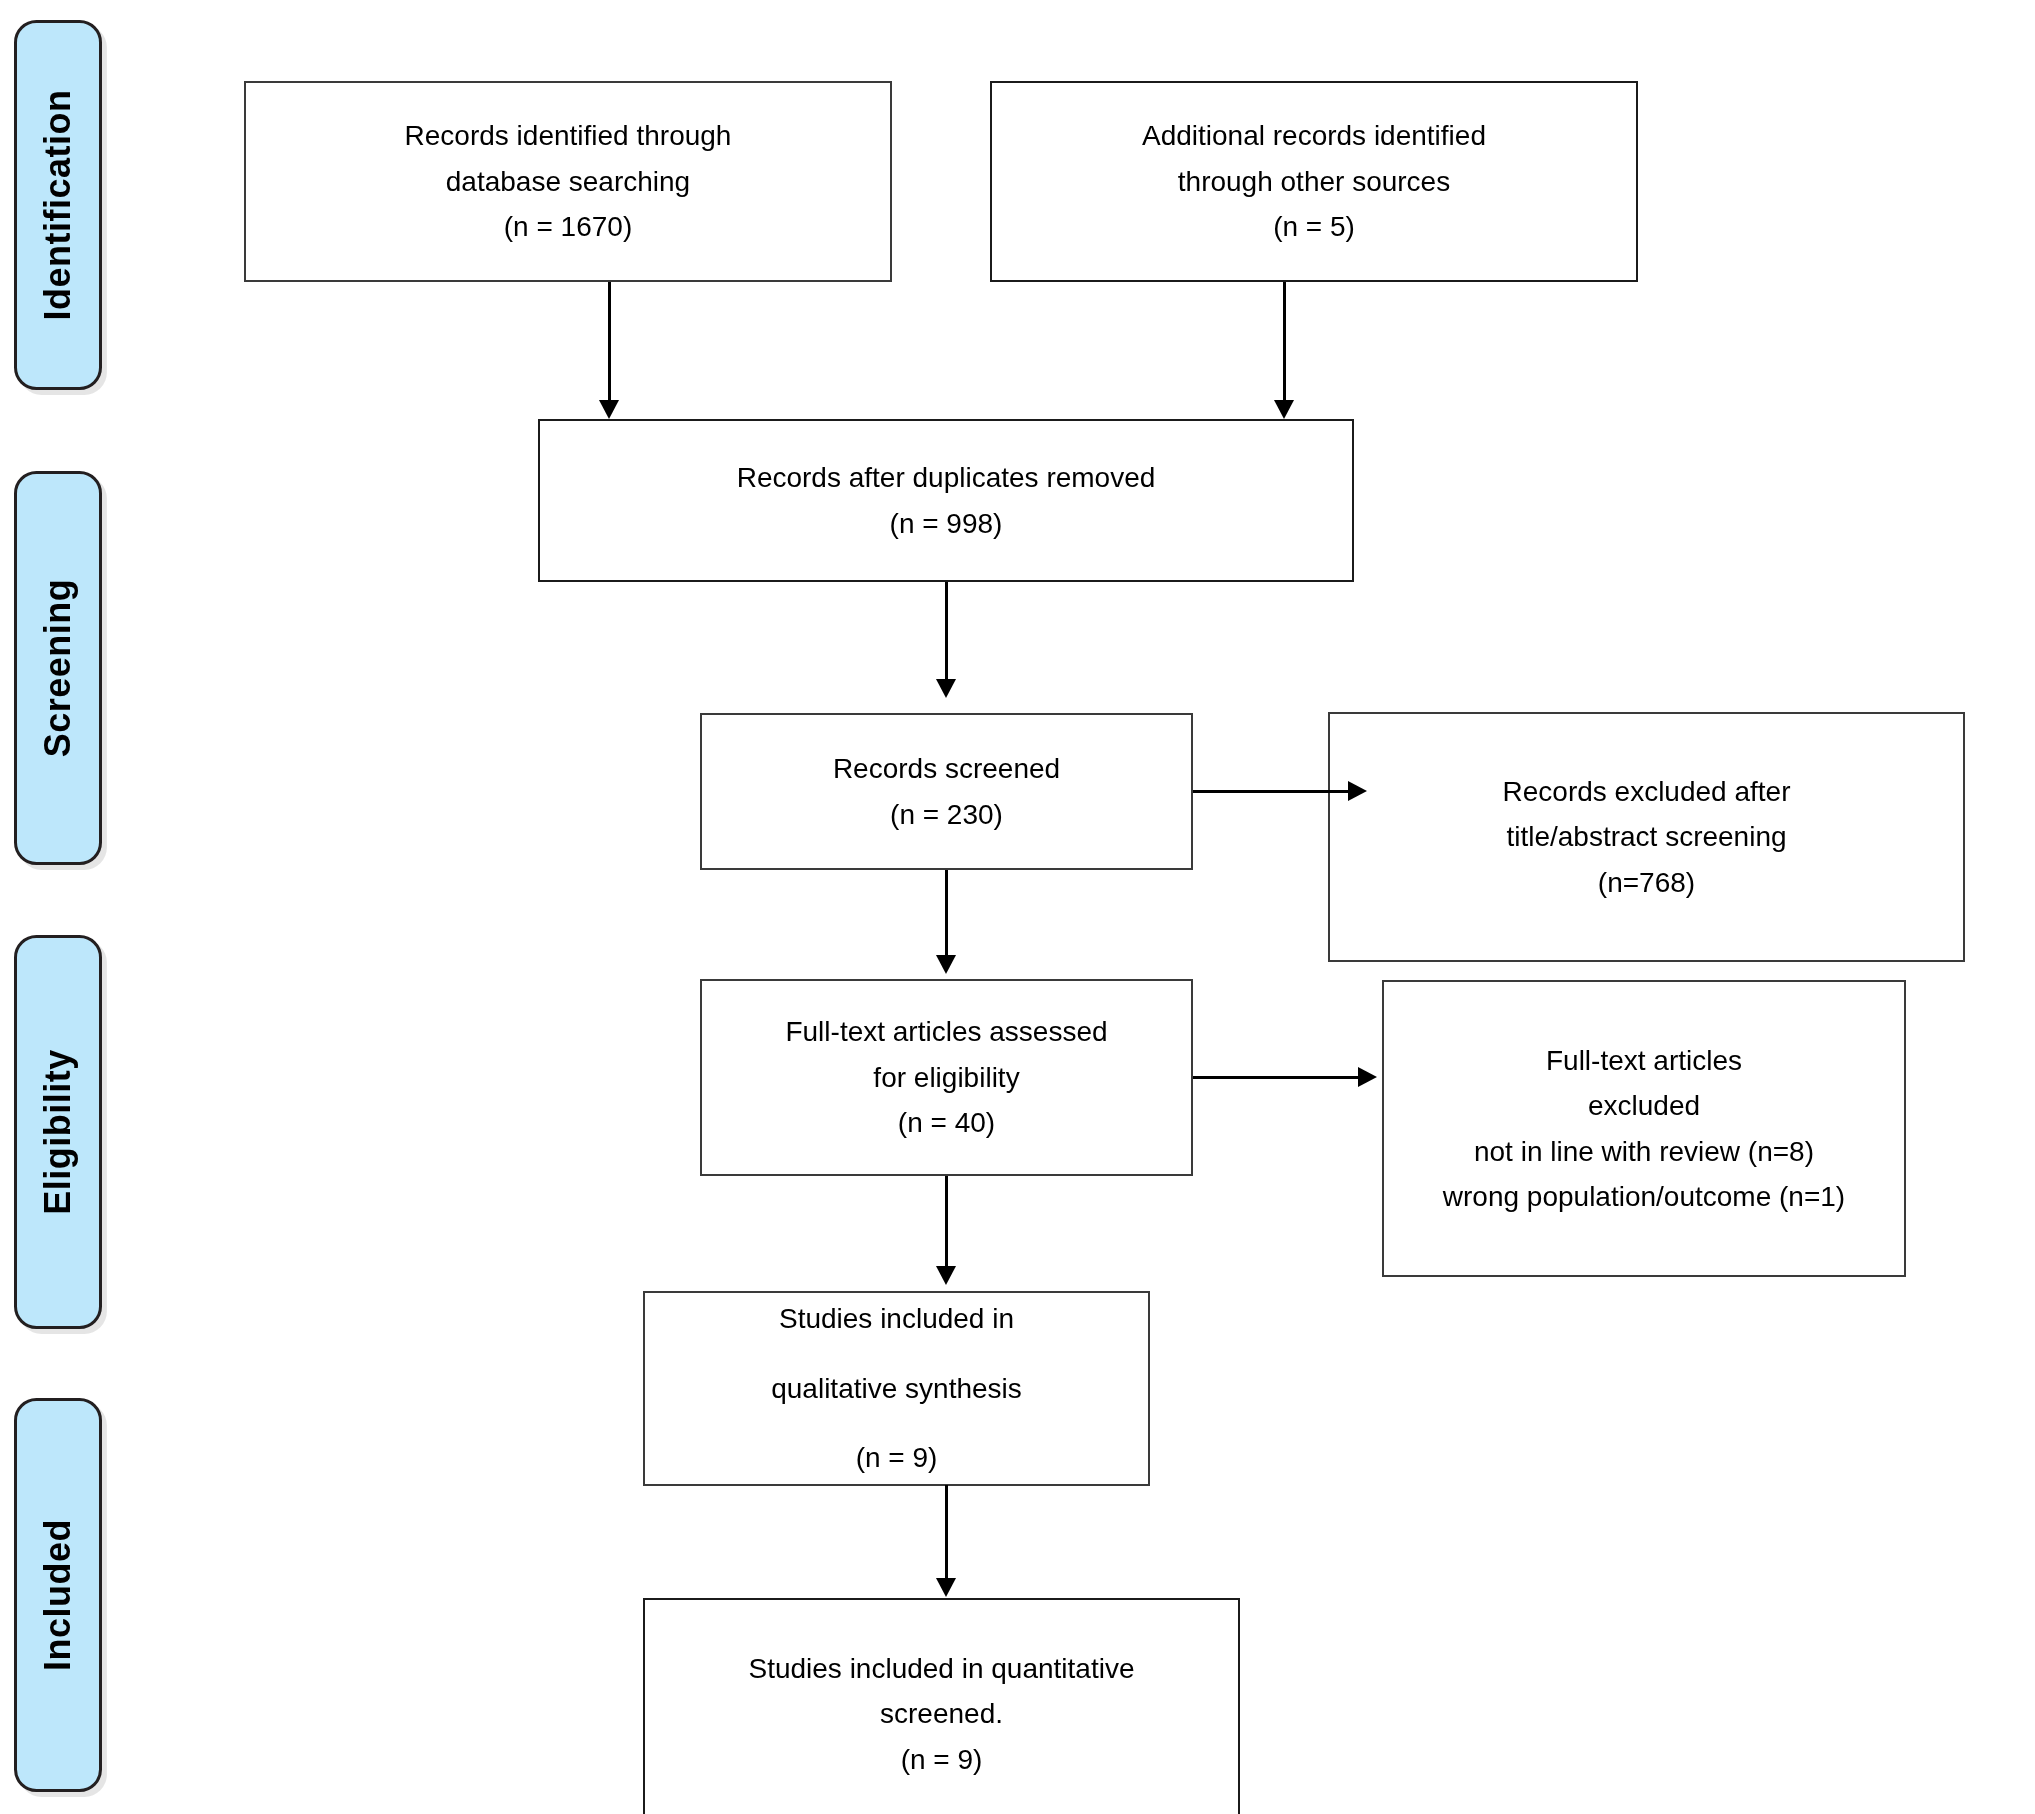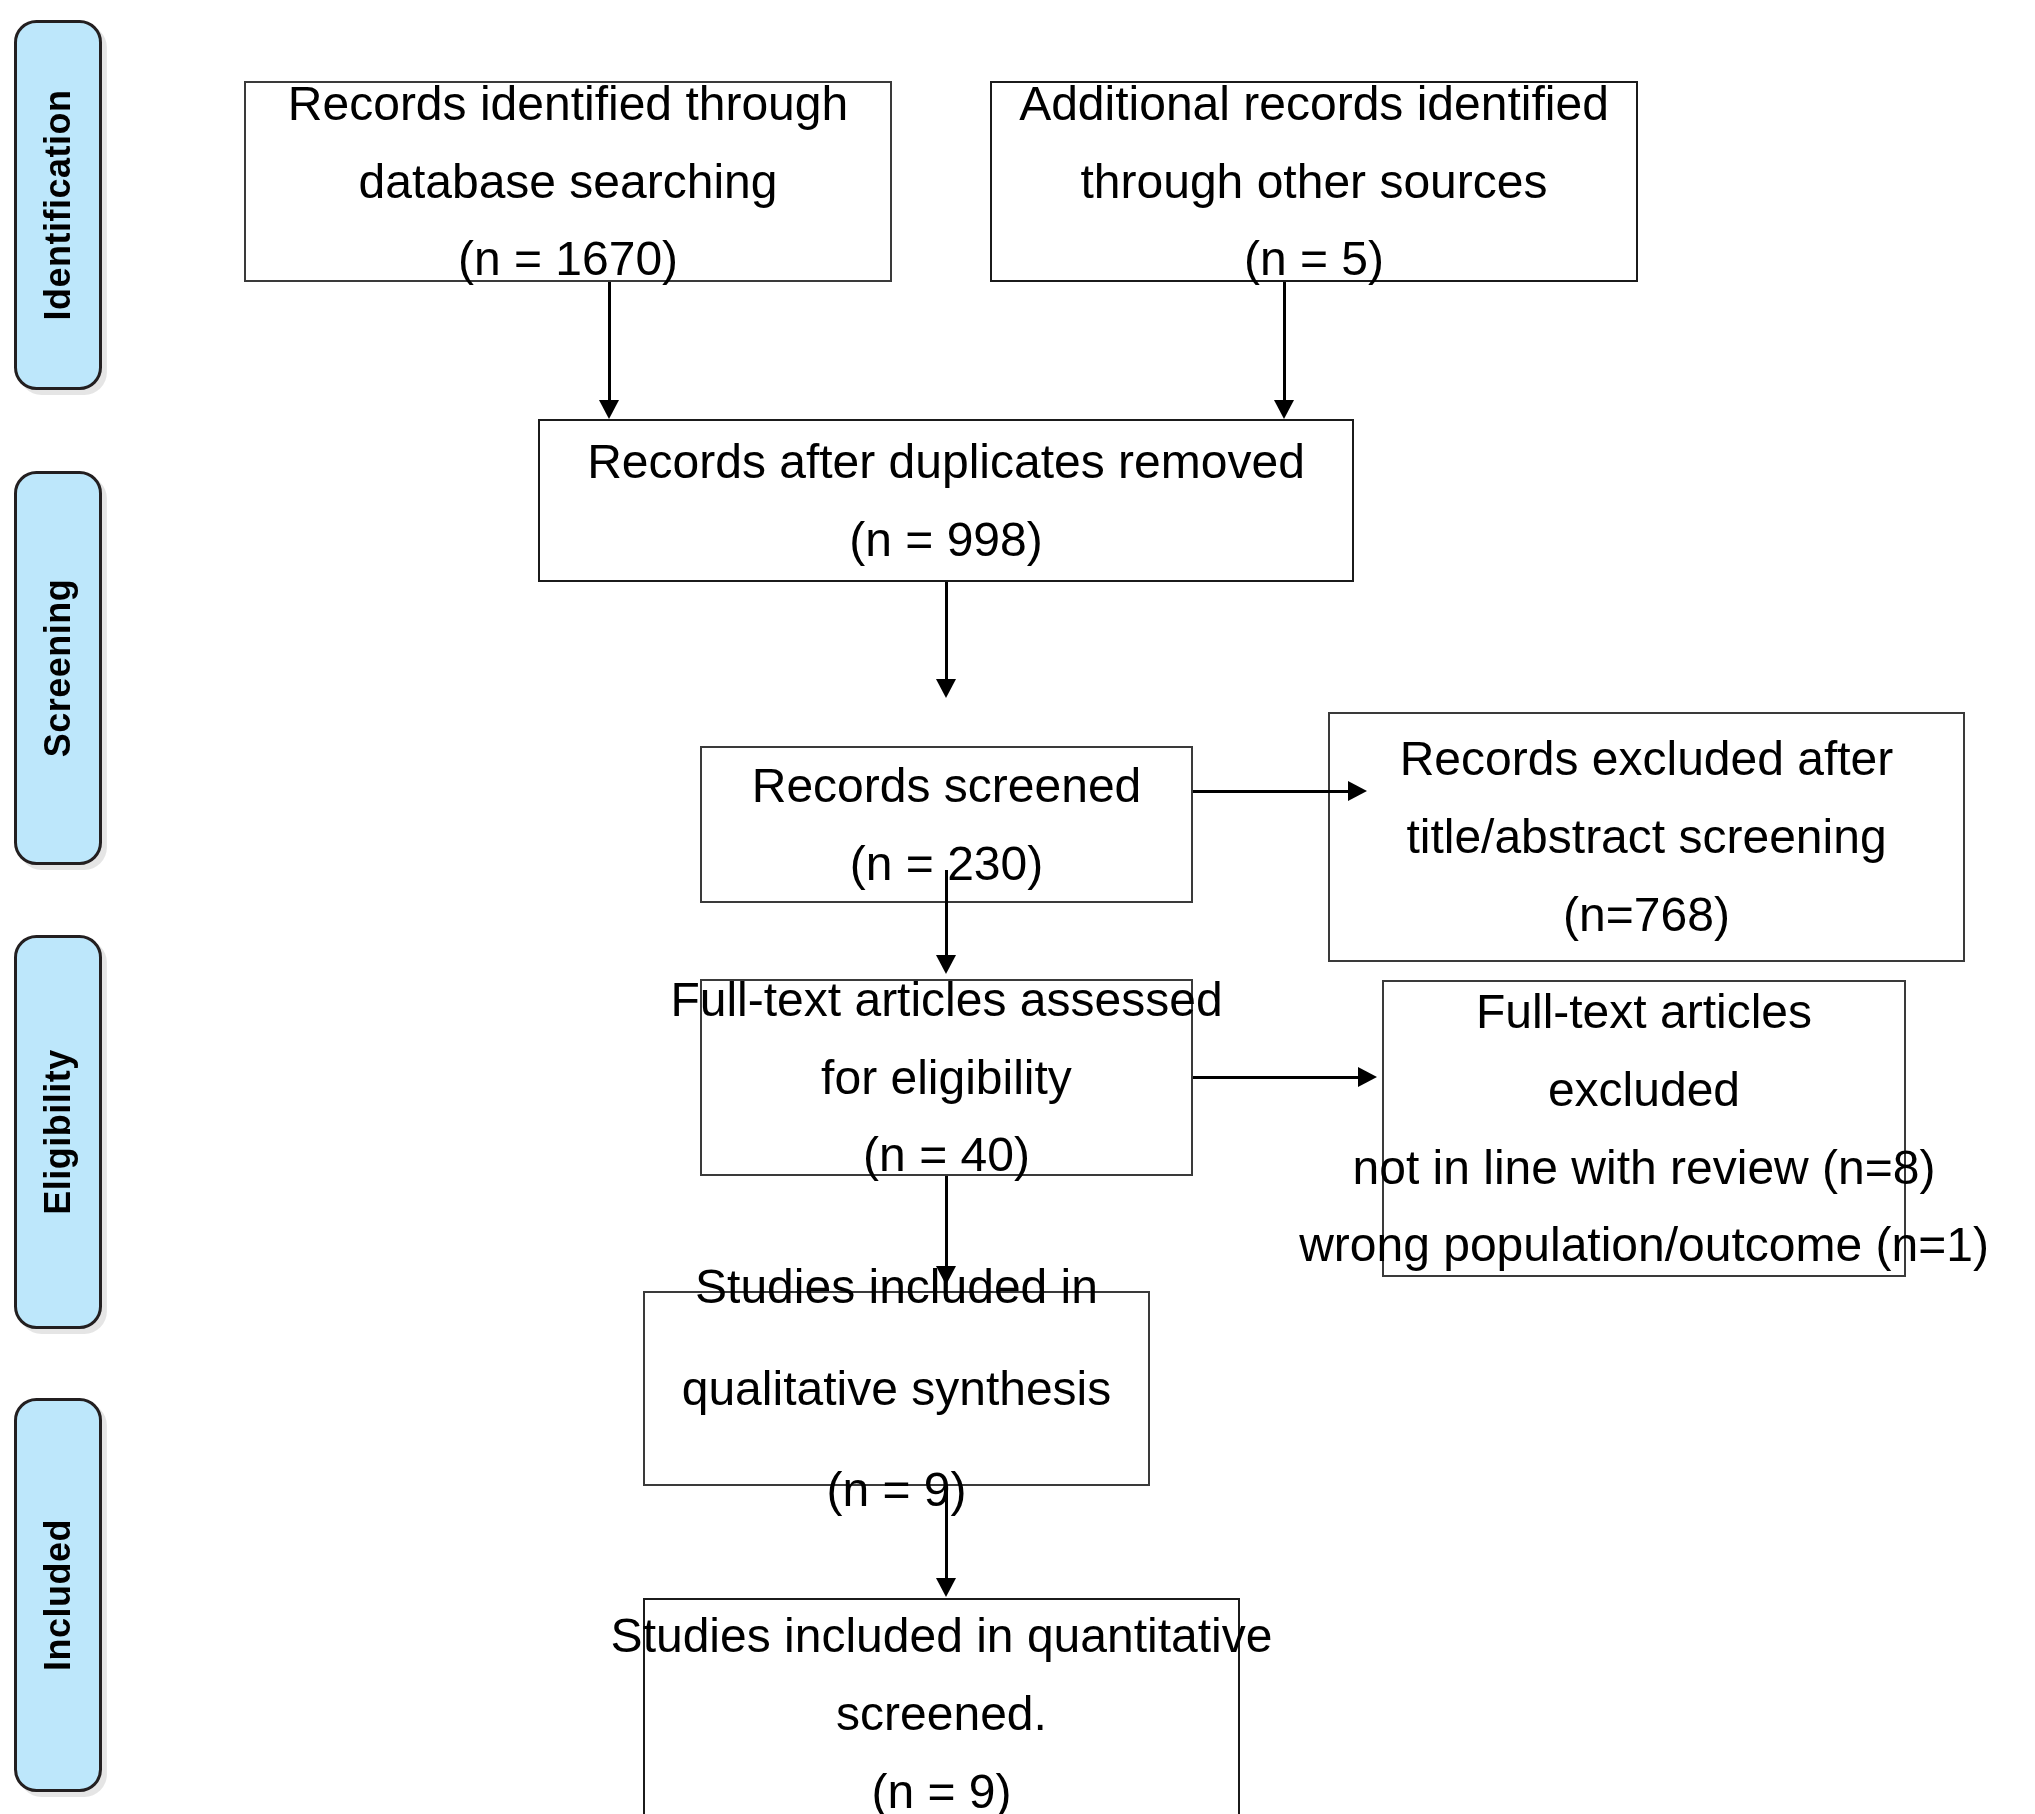--- a/index.html
+++ b/index.html
@@ -46,21 +46,21 @@
     position: absolute;
     background: #ffffff;
     border: 2.9px solid #3a3a3a;
     box-sizing: border-box;
     display: flex;
     flex-direction: column;
     align-items: center;
     justify-content: center;
     text-align: center;
     color: #000000;
-    font-size: 48px;
+    font-size: 28px;
     line-height: 1.62;
     padding: 4.9px 8.8px;
   }
   .box.dark { border-color: #1b1b1b; }
   .box .ln { display: block; white-space: nowrap; }
 
   
   .vline, .hline {
     position: absolute;
     background: #000000;
@@ -123,21 +123,21 @@
   <div class="arrow-down" style="left:1274px; top:400px;"></div>
 
   <div class="box dark" style="left:538px; top:419px; width:816px; height:163px;text-align:center;">
     <span class="ln">Records after duplicates removed</span>
     <span class="ln">(n = 998)</span>
   </div>
 
   <div class="vline" style="left:945px; top:582px; height:100px;"></div>
   <div class="arrow-down" style="left:936px; top:679px;"></div>
 
-  <div class="box" style="left:700px; top:713px; width:493px; height:157px;margin-top:33px;">
+  <div class="box" style="left:700px; top:713px; width:493px; height:157px;">
     <span class="ln">Records screened</span>
     <span class="ln">(n = 230)</span>
   </div>
 
   <div class="box" style="left:1328px; top:712px; width:637px; height:250px;">
     <span class="ln">Records excluded after</span>
     <span class="ln">title/abstract screening</span>
     <span class="ln">(n=768)</span>
   </div>
 

